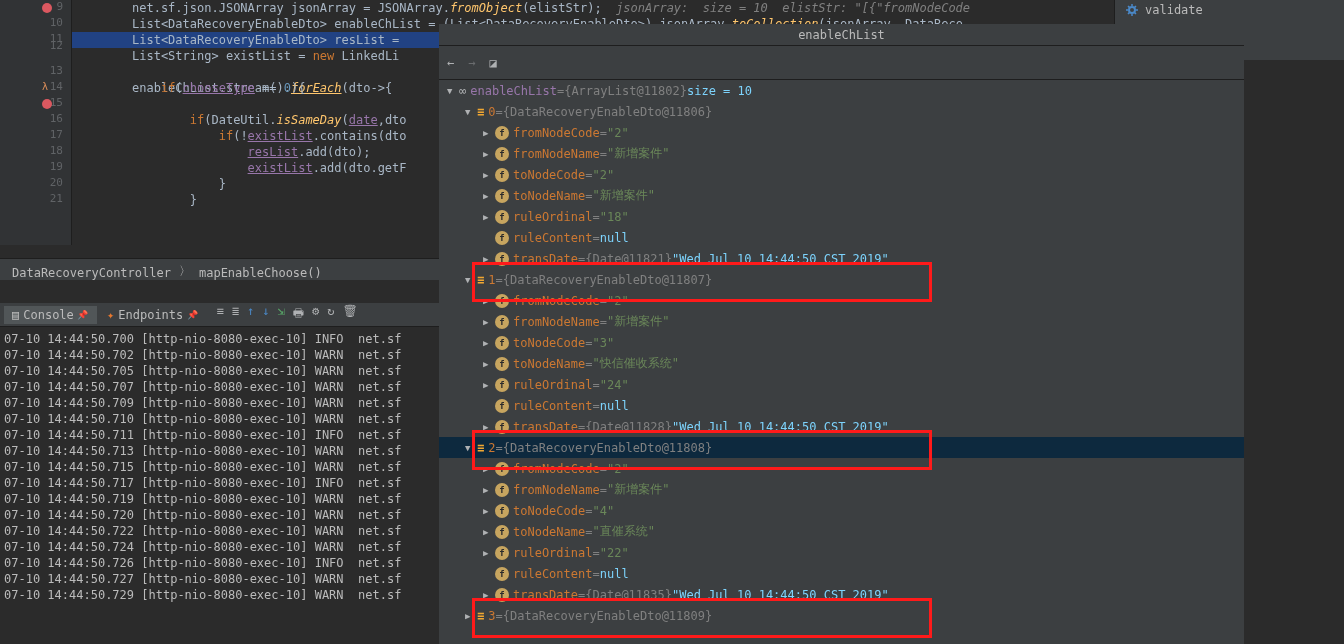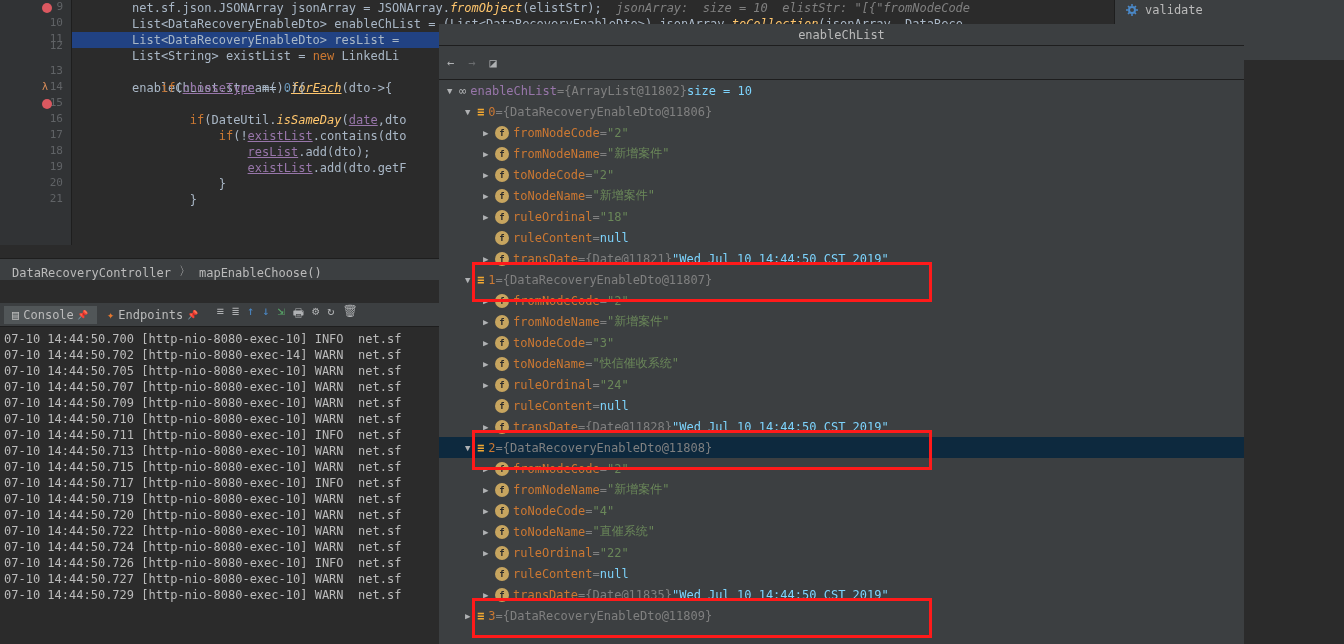--- a/index.html
+++ b/index.html
@@ -354,21 +354,21 @@
       <span style="color:#4a88c7">↓</span>
       <span style="color:#59a869">⇲</span>
       <span style="color:#afb1b3">🖶</span>
       <span style="color:#afb1b3">⚙</span>
       <span style="color:#afb1b3">↻</span>
       <span style="color:#afb1b3">🗑</span>
     </div>
   </div>
   <div class="console-body" id="logs">
       <div class="log-line">07-10 14:44:50.700 [http-nio-8080-exec-10] INFO  net.sf</div>
-      <div class="log-line">07-10 14:44:50.702 [http-nio-8080-exec-14] WARN  net.sf</div>
+      <div class="log-line">07-10 14:44:50.702 [http-nio-8080-exec-10] WARN  net.sf</div>
       <div class="log-line">07-10 14:44:50.705 [http-nio-8080-exec-10] WARN  net.sf</div>
       <div class="log-line">07-10 14:44:50.707 [http-nio-8080-exec-10] WARN  net.sf</div>
       <div class="log-line">07-10 14:44:50.709 [http-nio-8080-exec-10] WARN  net.sf</div>
       <div class="log-line">07-10 14:44:50.710 [http-nio-8080-exec-10] WARN  net.sf</div>
       <div class="log-line">07-10 14:44:50.711 [http-nio-8080-exec-10] INFO  net.sf</div>
       <div class="log-line">07-10 14:44:50.713 [http-nio-8080-exec-10] WARN  net.sf</div>
       <div class="log-line">07-10 14:44:50.715 [http-nio-8080-exec-10] WARN  net.sf</div>
       <div class="log-line">07-10 14:44:50.717 [http-nio-8080-exec-10] INFO  net.sf</div>
       <div class="log-line">07-10 14:44:50.719 [http-nio-8080-exec-10] WARN  net.sf</div>
       <div class="log-line">07-10 14:44:50.720 [http-nio-8080-exec-10] WARN  net.sf</div>

